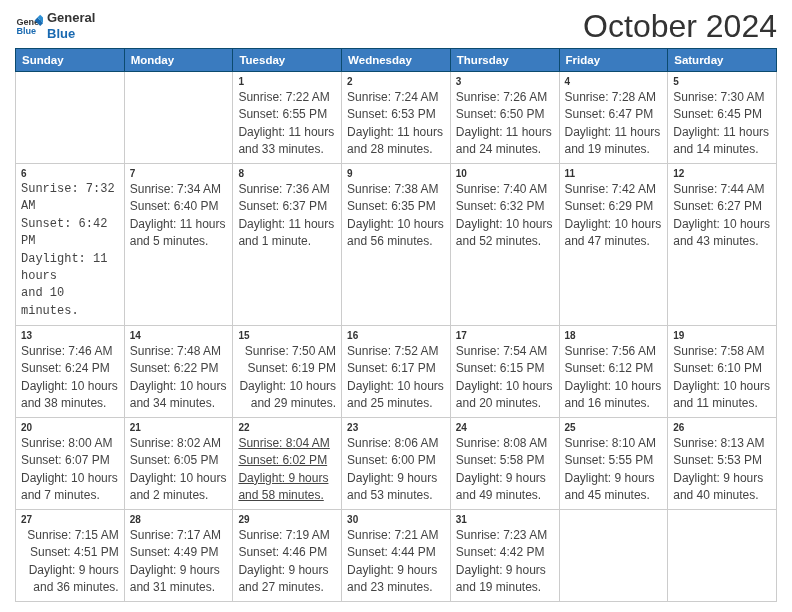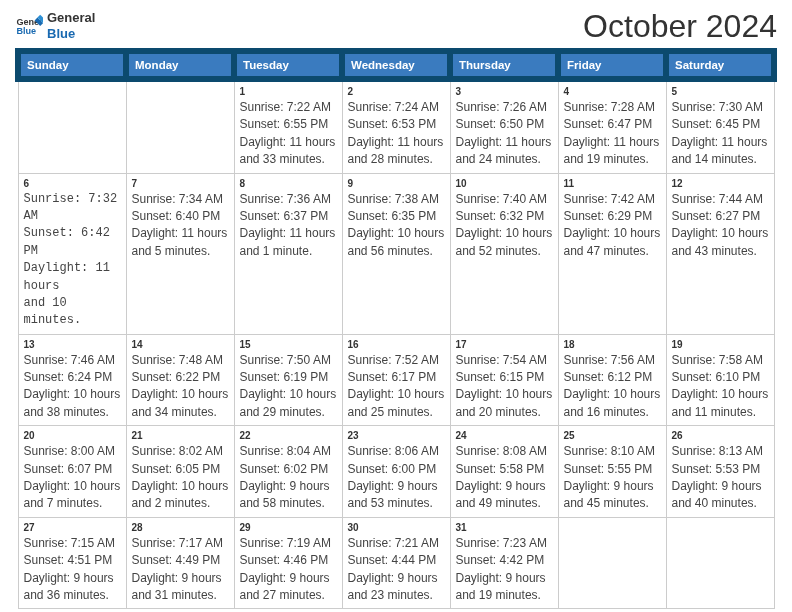--- a/index.html
+++ b/index.html
@@ -59,21 +59,21 @@
       border-collapse: collapse;
       flex: 1;
     }
     .calendar th {
       background: #3a7bbf;
       color: #fff;
       font-size: 11.5px;
       font-weight: bold;
       padding: 5px 6px;
       text-align: left;
-      border: 6px solid #0c4a6e;
+      border: 1px solid #0c4a6e;
     }
     .calendar td {
       vertical-align: top;
       border: 1px solid #ccc;
       padding: 4px 5px;
       font-size: 8.5px;
       color: #333;
       width: 14.28%;
       height: 88px;
       background: #fff;
@@ -230,21 +230,21 @@
           </td>
           <td>
             <span class="day-num">14</span>
             <div class="day-info" style="white-space: pre-line;">Sunrise: 7:48 AM
 Sunset: 6:22 PM
 Daylight: 10 hours
 and 34 minutes.</div>
           </td>
           <td>
             <span class="day-num">15</span>
-            <div class="day-info" style="white-space: pre-line;">Sunrise: 7:50 AM
+            <div class="day-info" style="white-space: pre-line; text-align: right;">Sunrise: 7:50 AM
 Sunset: 6:19 PM
 Daylight: 10 hours
 and 29 minutes.</div>
           </td>
           <td>
             <span class="day-num">16</span>
             <div class="day-info" style="white-space: pre-line;">Sunrise: 7:52 AM
 Sunset: 6:17 PM
 Daylight: 10 hours
 and 25 minutes.</div>
@@ -281,21 +281,21 @@
           </td>
           <td>
             <span class="day-num">21</span>
             <div class="day-info" style="white-space: pre-line;">Sunrise: 8:02 AM
 Sunset: 6:05 PM
 Daylight: 10 hours
 and 2 minutes.</div>
           </td>
           <td>
             <span class="day-num">22</span>
-            <div class="day-info" style="white-space: pre-line;">Sunrise: 8:04 AM
+            <div class="day-info" style="white-space: pre-line; text-decoration: underline;">Sunrise: 8:04 AM
 Sunset: 6:02 PM
 Daylight: 9 hours
 and 58 minutes.</div>
           </td>
           <td>
             <span class="day-num">23</span>
             <div class="day-info" style="white-space: pre-line;">Sunrise: 8:06 AM
 Sunset: 6:00 PM
 Daylight: 9 hours
 and 53 minutes.</div>
@@ -318,21 +318,21 @@
             <span class="day-num">26</span>
             <div class="day-info" style="white-space: pre-line;">Sunrise: 8:13 AM
 Sunset: 5:53 PM
 Daylight: 9 hours
 and 40 minutes.</div>
           </td>
         </tr>
         <tr>
           <td>
             <span class="day-num">27</span>
-            <div class="day-info" style="white-space: pre-line;">Sunrise: 7:15 AM
+            <div class="day-info" style="white-space: pre-line; text-align: right;">Sunrise: 7:15 AM
 Sunset: 4:51 PM
 Daylight: 9 hours
 and 36 minutes.</div>
           </td>
           <td>
             <span class="day-num">28</span>
             <div class="day-info" style="white-space: pre-line;">Sunrise: 7:17 AM
 Sunset: 4:49 PM
 Daylight: 9 hours
 and 31 minutes.</div>

